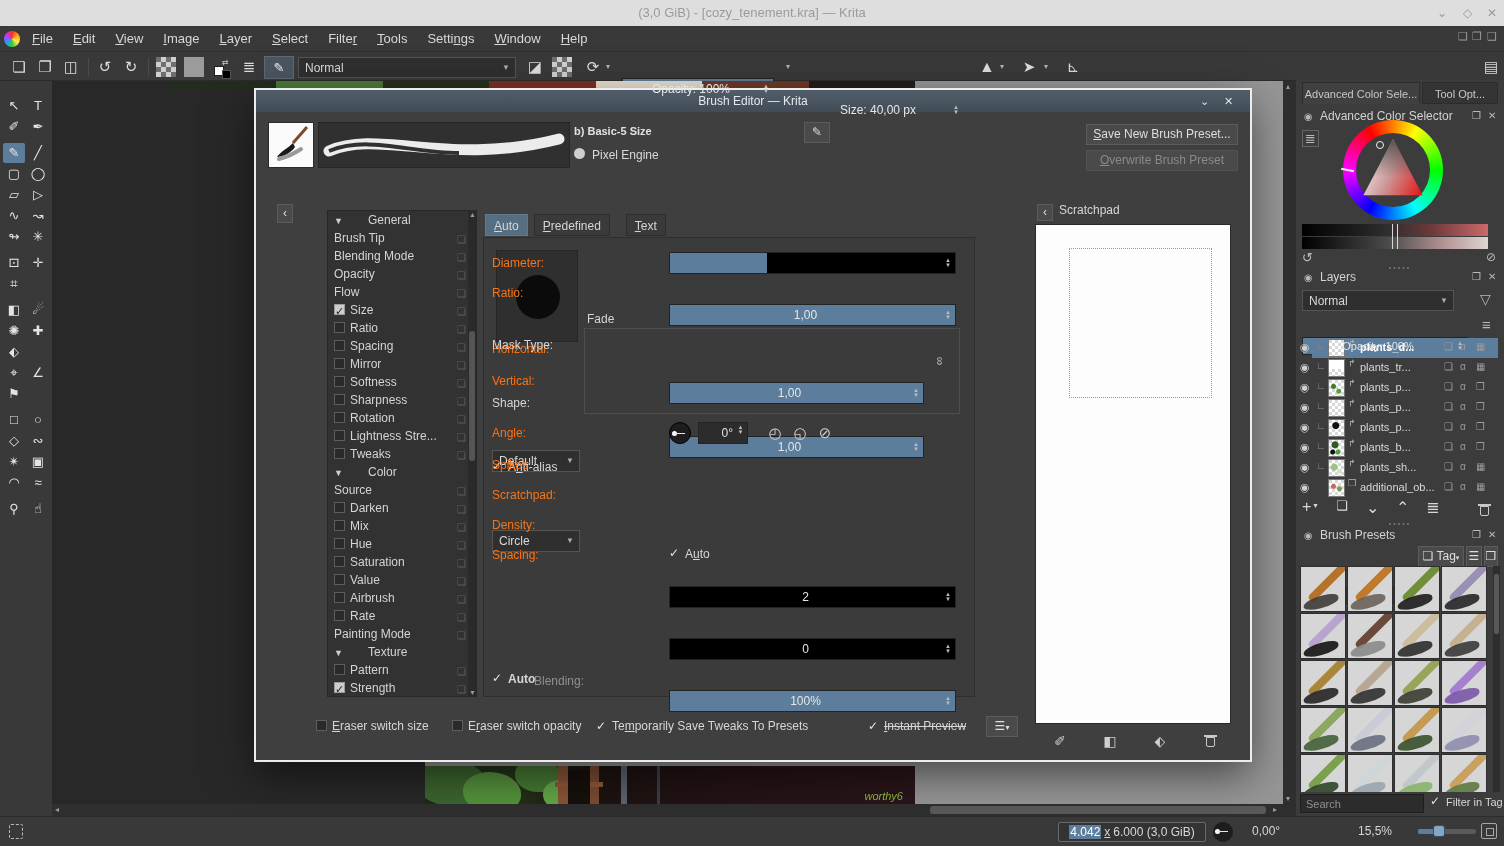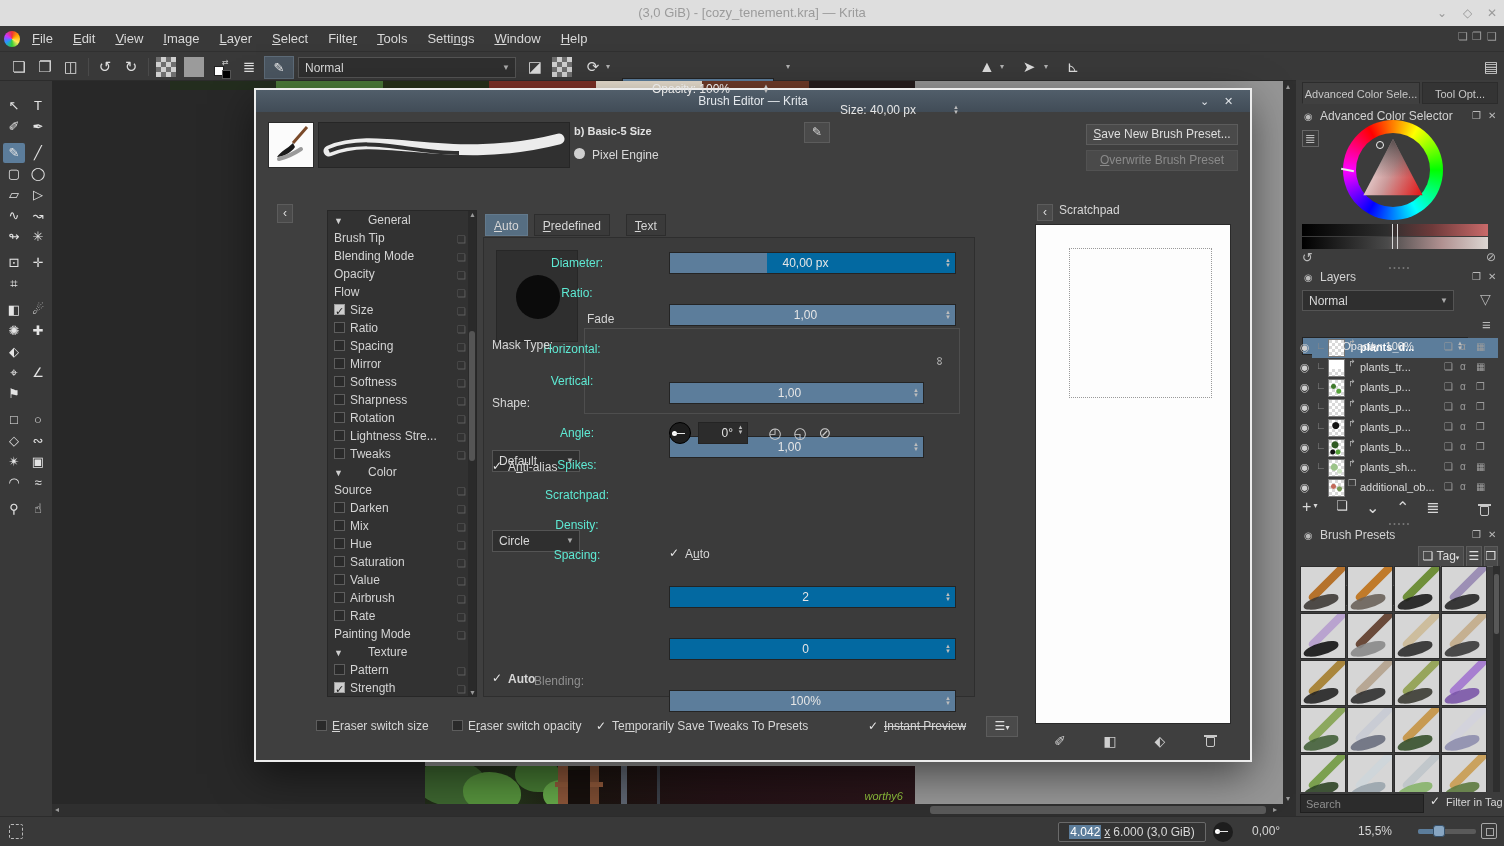--- a/index.html
+++ b/index.html
@@ -34,21 +34,21 @@
   #fgbg .bg { position:absolute; left:8px; top:12px; width:9px; height:9px; background:#000; border:1px solid #555; }
   #fgbg .ar { position:absolute; left:8px; top:0; font-size:8px; color:#ccc; }
   #brush-edit-btn { left:264px; top:3px; width:30px; height:23px; background:#4a5560; border:1px solid #5d6b78;
     text-align:center; line-height:21px; font-size:13px; color:#f0f0f0; }
   .combo { background:#2f2f2f; border:1px solid #545454; color:#d8d8d8; line-height:20px;
     padding:0 6px; position:relative; }
   .combo .car { position:absolute; right:5px; top:0; font-size:8px; color:#aaa; }
   #blend-combo { left:298px; top:4px; width:218px; height:21px; }
 
   
-  .sl { position:relative; background:#0369a1; border:1px solid #242424; overflow:hidden;text-decoration:underline; }
+  .sl { position:relative; background:#000000; border:1px solid #242424; overflow:hidden;text-decoration:underline; }
   .sl .fill { position:absolute; left:0; top:0; bottom:0; background:var(--accent,#5c7d9b); }
   .sl .val { position:absolute; left:0; right:14px; top:0; bottom:0; text-align:center; z-index:2;
     color:#e6e6e6; font-size:12px; display:flex; align-items:center; justify-content:center; }
   .sl .val.left { justify-content:flex-start; }
   .sl .spin { position:absolute; right:1px; top:0; bottom:0; width:12px; display:flex; flex-direction:column;
     align-items:center; justify-content:center; z-index:3; color:#bdbdbd; font-size:6px; line-height:5px; }
 
   
   #toolbox { left:0; top:81px; width:52px; height:729px; background:#393939; }
   .tool { position:absolute; width:22px; height:20px; text-align:center; line-height:20px;
@@ -103,21 +103,21 @@
   #opt-scroll .a { position:absolute; left:1px; color:#999; font-size:7px; }
 
   
   .tab { position:absolute; top:0; height:22px; line-height:22px; padding:0 8px; color:#d6d6d6;
     background:#3a3a3a; border:1px solid #2d2d2d; font-size:12px; }
   .tab.active { background:#566e82; border-color:#62798c; }
   .tab u { text-decoration:underline; }
   #center-box { left:227px; top:147px; width:492px; height:460px; background:#3b3b3b; border:1px solid #2e2e2e; }
   #mask-preview { left:12px; top:12px; width:82px; height:92px; background:#2f2f2f; border:1px solid #272727; }
   #mask-preview .dot { position:absolute; left:19px; top:24px; width:44px; height:44px; border-radius:50%; background:#0b0b0b; }
-  .flabel { position:absolute; width:170px; text-align:center; color:#5eead4; line-height:22px; }
+  .flabel { position:absolute; width:170px; text-align:left; color:#f97316; line-height:22px; }
   .flabel.dim { color:#8f8f8f; }
   #fade-fieldset { left:100px; top:90px; width:376px; height:86px; border:1px solid #4e4e4e; }
   #fade-legend { left:103px; top:74px; color:#d4d4d4; }
   .link-ico { position:absolute; color:#c0c0c0; font-size:12px; transform:rotate(90deg); }
   .dial { position:absolute; width:22px; height:22px; border-radius:50%; background:#1d1d1d; border:1px solid #000; }
   .dial::after { content:""; position:absolute; left:3px; top:10px; width:12px; height:1px; background:#e8e8e8; }
   .dial::before { content:""; position:absolute; left:2px; top:8px; width:5px; height:5px; border-radius:50%; background:#fff; }
   .ang-btn { position:absolute; width:18px; height:18px; color:#cdcdcd; font-size:15px; line-height:18px; text-align:center; }
   .spinbox { position:absolute; background:#2c2c2c; border:1px solid #242424; color:#e2e2e2;
     text-align:right; padding-right:14px; line-height:20px; }
@@ -422,21 +422,20 @@
     </div>
 
     <div id="center-box" class="abs">
       <div id="mask-preview" class="abs">
           <span class="dot"></span>
         </div>
 
       <span class="flabel abs" style="left:8px;top:14px">Diameter:</span>
       <div class="sl abs" style="left:185px;top:14px;width:287px;height:22px">
         <div class="fill" style="width:34%"></div>
-        <span class="val">40,00 px</span>
         <span class="spin">▲<br>▼</span>
       </div>
 
       <span class="flabel abs" style="left:8px;top:44px">Ratio:</span>
       <div class="sl abs" style="left:185px;top:44px;width:287px;height:22px">
         <div class="fill" style="width:100%"></div>
         <span class="val">1,00</span>
         <span class="spin">▲<br>▼</span>
       </div>
 

